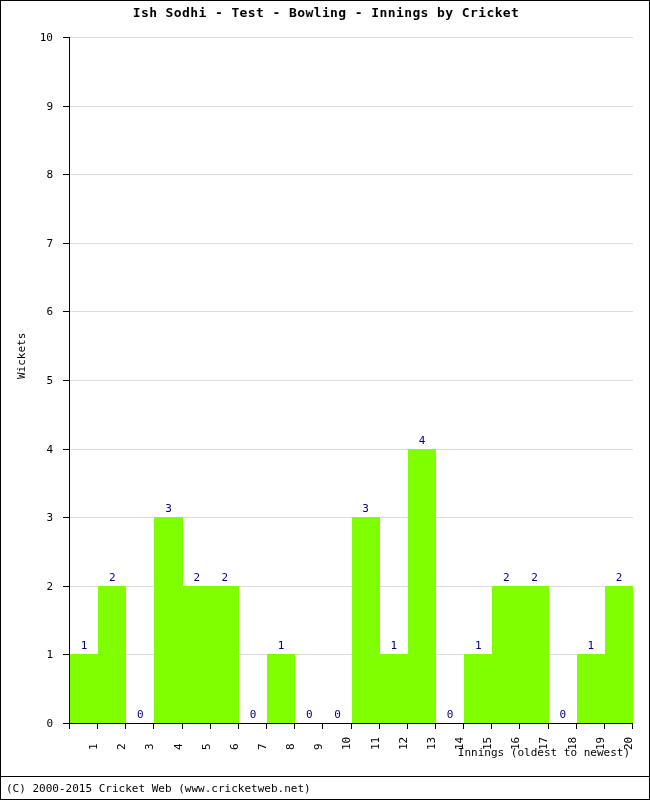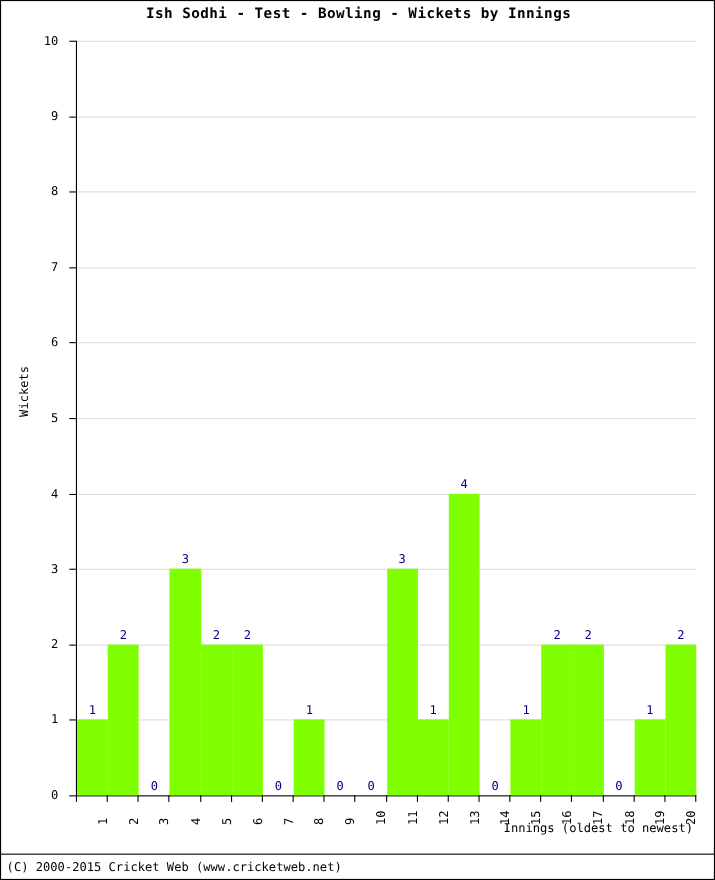--- a/index.html
+++ b/index.html
@@ -177,21 +177,21 @@
     font-size: 11px;
     color: #000000;
     white-space: nowrap;
   }
 </style>
 </head>
 <body>
 
 <div id="page">
 
-  <div id="chart-title">Ish Sodhi - Test - Bowling - Wickets by Innings</div>
+  <div id="chart-title">Ish Sodhi - Test - Bowling - Innings by Cricket</div>
 
   <div id="y-axis-title">Wickets</div>
 
   <div id="y-axis-labels">
       <div class="y-tick-label" style="top: 686px;">0</div>
       <div class="y-tick-mark" style="top: 686px;"></div>
       <div class="y-tick-label" style="top: 617.4px;">1</div>
       <div class="y-tick-mark" style="top: 617.4px;"></div>
       <div class="y-tick-label" style="top: 548.8px;">2</div>
       <div class="y-tick-mark" style="top: 548.8px;"></div>

